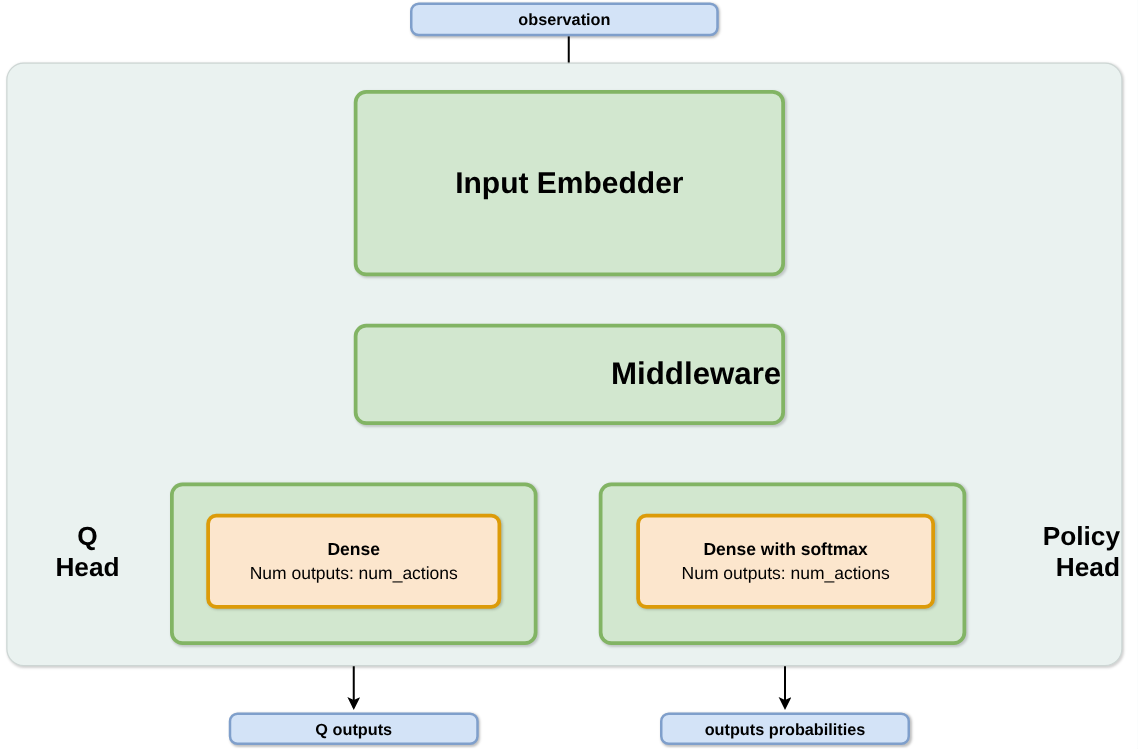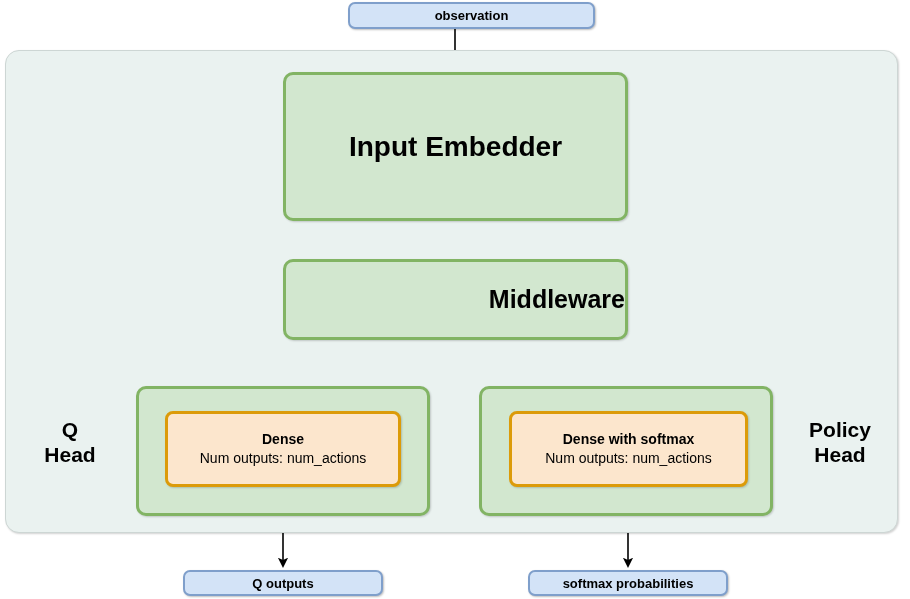--- a/index.html
+++ b/index.html
@@ -57,21 +57,21 @@
     border: 3px solid #82b464;
     border-radius: 10px;
     box-sizing: border-box;
     display: flex;
     align-items: center;
     justify-content: center;
     color: #000000;
     font-weight: bold;
     box-shadow: 1px 1px 2px rgba(0,0,0,0.18);
   }
-  .module-box.big { font-size: 28px; }
+  .module-box.big { font-size: 24px; }
   .module-box.mid { font-size: 25px; justify-content: flex-end; }
   
   .head-box {
     position: absolute;
     background: #d2e7cf;
     border: 3px solid #82b464;
     border-radius: 10px;
     box-sizing: border-box;
     box-shadow: 1px 1px 2px rgba(0,0,0,0.18);
   }
@@ -129,21 +129,21 @@
 
     <path d="M455,362 Q455,370 447,370 L291,370 Q283,370 283,378 L283,407" stroke="#000000" stroke-width="1.6" fill="none" marker-end="url(#arrowhead)"></path>
 
     <path d="M455,362 Q455,370 463,370 L620,370 Q628,370 628,378 L628,407" stroke="#000000" stroke-width="1.6" fill="none" marker-end="url(#arrowhead)"></path>
 
     <path d="M283,487 L283,566" stroke="#000000" stroke-width="1.6" fill="none" marker-end="url(#arrowhead)"></path>
 
     <path d="M628,487 L628,566" stroke="#000000" stroke-width="1.6" fill="none" marker-end="url(#arrowhead)"></path>
   </svg>
 
-  <div class="io-box" style="left:348px; top:2px; width:247px; height:27px;">
+  <div class="io-box" style="left:328px; top:2px; width:247px; height:27px;">
     <span>observation</span>
   </div>
 
   <div class="network-container"></div>
 
   <div class="module-box big" style="left:283px; top:72px; width:345px; height:149px;">
     <span>Input Embedder</span>
   </div>
 
   <div class="module-box mid" style="left:283px; top:259px; width:345px; height:81px;">
@@ -162,26 +162,26 @@
     <div>Head</div>
   </div>
 
   <div class="head-box" style="left:479px; top:386px; width:294px; height:130px;"></div>
 
   <div class="layer-box" style="left:509px; top:411px; width:239px; height:76px;">
     <span class="layer-title">Dense with softmax</span>
     <span class="layer-sub">Num outputs: num_actions</span>
   </div>
 
-  <div class="head-caption" style="left:784px; top:418px; width:112px;">
+  <div class="head-caption" style="left:784px; top:418px; width:112px;text-align:right;">
     <div>Policy</div>
     <div>Head</div>
   </div>
 
   <div class="io-box" style="left:183px; top:570px; width:200px; height:26px;">
     <span>Q outputs</span>
   </div>
 
   <div class="io-box" style="left:528px; top:570px; width:200px; height:26px;">
-    <span>softmax probabilities</span>
+    <span>outputs probabilities</span>
   </div>
 
 </div>
 
 </body></html>

